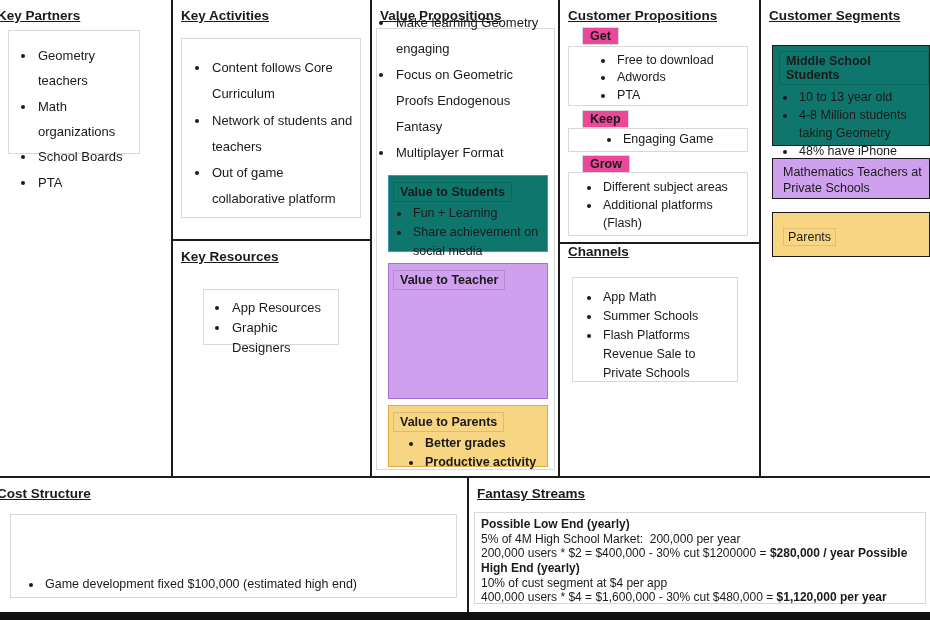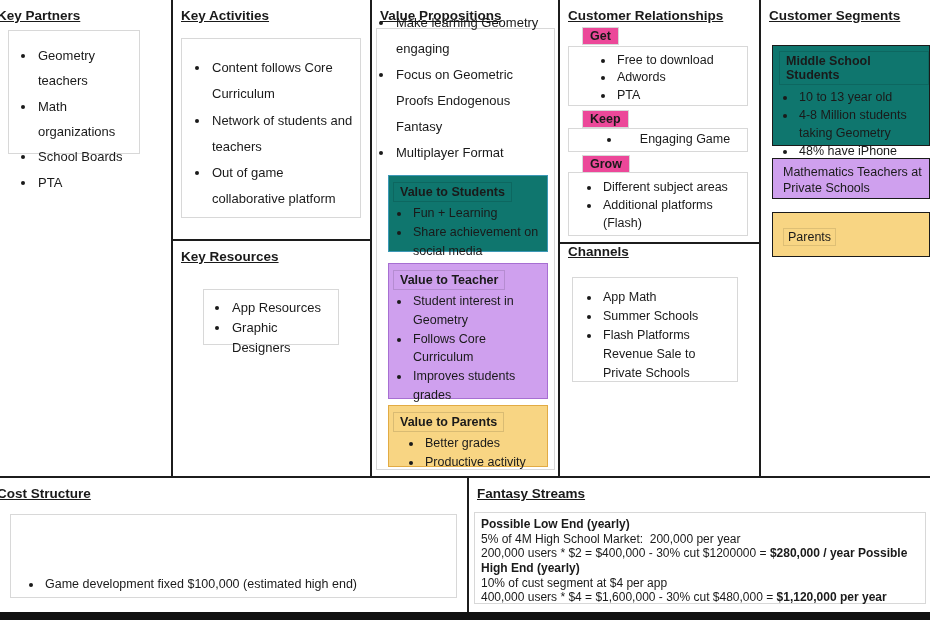--- a/index.html
+++ b/index.html
@@ -57,36 +57,36 @@
     border: 1px solid rgba(0,0,0,0.12);
     padding: 2px 6px; margin: 6px 0 0 4px;
   }
   .color-box ul { margin: 2px 0 0 0; padding-left: 22px; font-size: 12.5px; line-height: 1.5; }
   .box-blue   { background: #0f766e; border-color: #3d98b6; }
   .box-purple { background: #cfa0ee; border-color: #a76fd2; }
   .box-yellow { background: #f8d583; border-color: #e2ab44; }
   .vp-students { top: 175px; height: 77px; }
   .vp-teacher  { top: 263px; height: 136px; }
   .vp-parents  { top: 405px; height: 62px; }
-  .vp-parents ul { padding-left: 34px; }
+  .vp-parents ul { padding-left: 34px; font-weight: bold; }
 
   
   .cr-label {
     position: absolute; left: 22px;
     display: inline-block; font-weight: bold; font-size: 12.5px;
     border: 1px solid #d8d8d8; background: #ec4899;
     padding: 1px 7px;
   }
   .cr-get-label  { top: 27px; }
   .cr-keep-label { top: 110px; }
   .cr-grow-label { top: 155px; }
   .cr-get-box  { left: 8px; top: 46px; width: 180px; height: 60px; }
   .cr-get-box ul  { margin: 5px 0 0 0; padding-left: 46px; font-size: 12.5px; line-height: 1.38; }
   .cr-keep-box { left: 8px; top: 128px; width: 180px; height: 24px; }
-  .cr-keep-box ul { margin: 2px 0 0 0; padding-left: 52px; font-size: 12.5px; line-height: 1.3; text-align: center; }
+  .cr-keep-box ul { margin: 2px 0 0 0; padding-left: 52px; font-size: 12.5px; line-height: 1.3; }
   .cr-grow-box { left: 8px; top: 172px; width: 180px; height: 64px; }
   .cr-grow-box ul { margin: 6px 0 0 0; padding-left: 32px; font-size: 12.5px; line-height: 1.42; }
 
   
   .ch-box { left: 12px; top: 41px; width: 166px; height: 105px; }
   .ch-box ul { margin: 10px 0 0 0; padding-left: 28px; font-size: 12.5px; line-height: 1.52; }
 
   
   .cs-box { position: absolute; left: 11px; width: 158px; border: 1px solid; font-size: 12.5px; }
   .cs-blue   { top: 45px; height: 101px; }
@@ -167,38 +167,33 @@
     <div class="color-box box-blue vp-students">
       <span class="cb-title">Value to Students</span>
       <ul>
         <li>Fun + Learning</li>
         <li>Share achievement on social media</li>
       </ul>
     </div>
 
     <div class="color-box box-purple vp-teacher">
       <span class="cb-title">Value to Teacher</span>
-      <ul>
-        <li>Student interest in Geometry</li>
-        <li>Follows Core Curriculum</li>
-        <li>Improves students grades</li>
-      </ul>
     </div>
 
     <div class="color-box box-yellow vp-parents">
       <span class="cb-title">Value to Parents</span>
       <ul>
         <li>Better grades</li>
         <li>Productive activity</li>
       </ul>
     </div>
   </div>
 
   <div class="section" style="left:560px; top:0; width:198px; height:242px;">
-    <div class="section-title">Customer Relationships</div>
+    <div class="section-title">Customer Propositions</div>
     <span class="cr-label cr-get-label">Get</span>
     <div class="listbox cr-get-box">
       <ul>
         <li>Free to download</li>
         <li>Adwords</li>
         <li>PTA</li>
       </ul>
     </div>
     <span class="cr-label cr-keep-label">Keep</span>
     <div class="listbox cr-keep-box">

